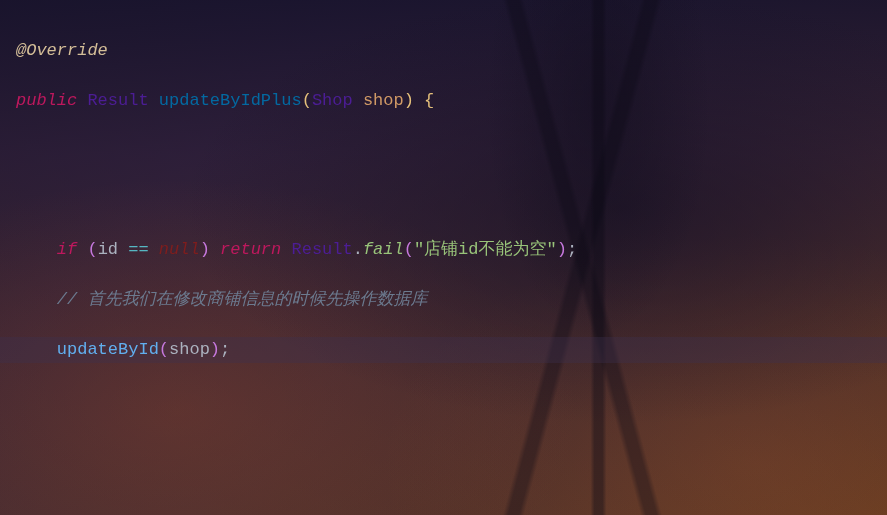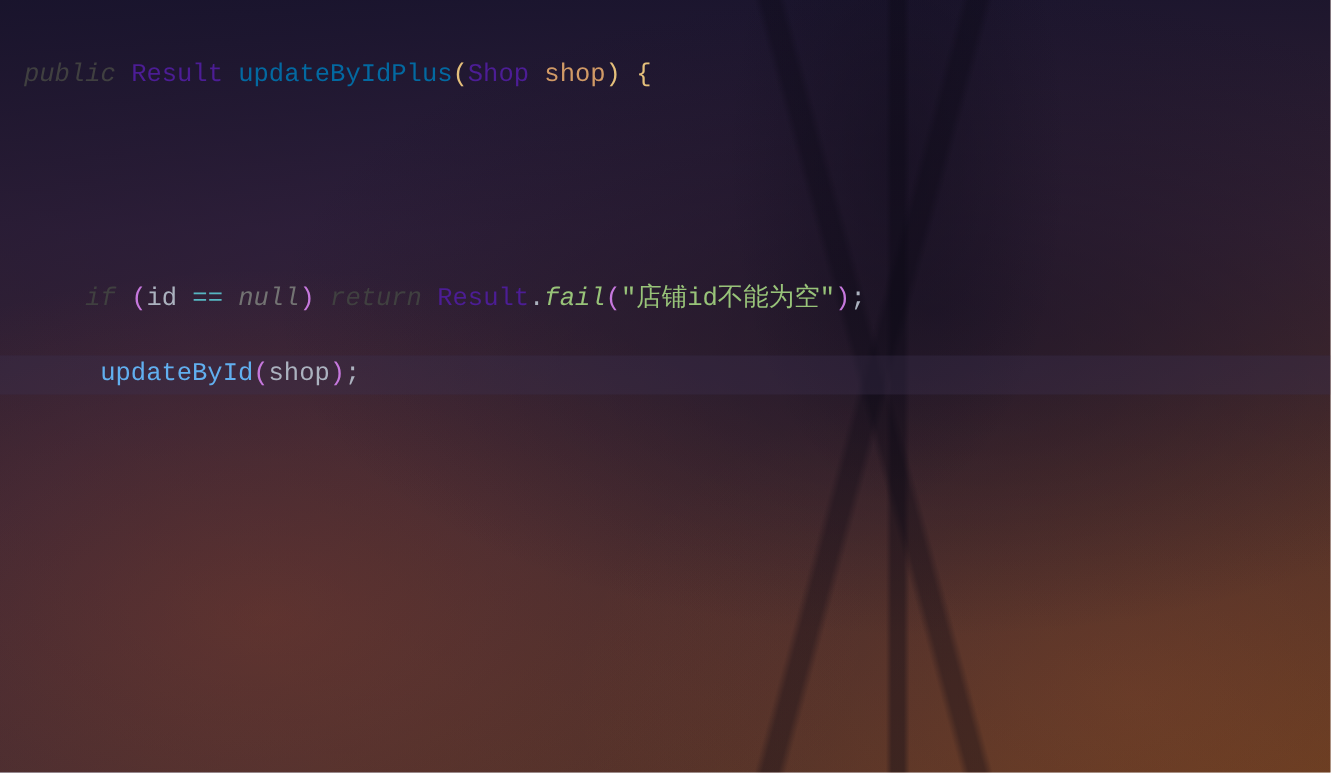--- a/index.html
+++ b/index.html
@@ -51,47 +51,49 @@
   }
   .line-spacer {
     display: block;
     height: 26px;
   }
   .highlight-line {
     background: rgba(60, 50, 80, 0.35);
     display: block;
     margin-left: -16px;
     margin-right: -16px;
-    padding-left: 26px;
+    padding-left: 16px;
     padding-right: 16px;
   }
   .annotation { color: #d4be98; font-style: italic; }
-  .keyword { color: #404040; font-style: italic; }
+  .keyword { color: #be185d; font-style: italic; }
   .type { color: #4c1d95; }
   .method-decl { color: #0369a1; }
   .method-call { color: #98c379; font-style: italic; }
   .method-call2 { color: #61afef; }
   .param { color: #d19a66; }
   .variable { color: #e06c75; }
   .operator { color: #56b6c2; }
   .paren { color: #e5c07b; }
   .paren2 { color: #c678dd; }
   .brace { color: #e5c07b; }
   .dot { color: #abb2bf; }
   .semi { color: #abb2bf; }
   .string { color: #98c379; }
-  .literal { color: #737373; font-style: italic; }
+  .literal { color: #7f1d1d; font-style: italic; }
   .comment { color: #6b7a8f; font-style: italic; }
   .plain { color: #abb2bf; }
 </style>
 </head>
 <body>
 
 <div class="code-container">
+<span class="line"><span class="annotation">@Override</span></span>
 <span class="line"><span class="keyword">public</span><span class="plain"> </span><span class="type">Result</span><span class="plain"> </span><span class="method-decl">updateByIdPlus</span><span class="paren">(</span><span class="type">Shop</span><span class="plain"> </span><span class="param">shop</span><span class="paren">)</span><span class="plain"> </span><span class="brace">{</span></span>
 <span class="line-spacer"></span>
 <span class="line-spacer"></span>
 <span class="line">    <span class="keyword">if</span><span class="plain"> </span><span class="paren2">(</span><span class="plain">id</span><span class="plain"> </span><span class="operator">==</span><span class="plain"> </span><span class="literal">null</span><span class="paren2">)</span><span class="plain"> </span><span class="keyword">return</span><span class="plain"> </span><span class="type">Result</span><span class="dot">.</span><span class="method-call">fail</span><span class="paren2">(</span><span class="string">"店铺id不能为空"</span><span class="paren2">)</span><span class="semi">;</span></span>
+<span class="line">    <span class="comment">// 首先我们在修改商铺信息的时候先操作数据库</span></span>
 <span class="line highlight-line">    <span class="method-call2">updateById</span><span class="paren2">(</span><span class="plain">shop</span><span class="paren2">)</span><span class="semi">;</span></span>
 
 
 
 </div>
 
 </body></html>

